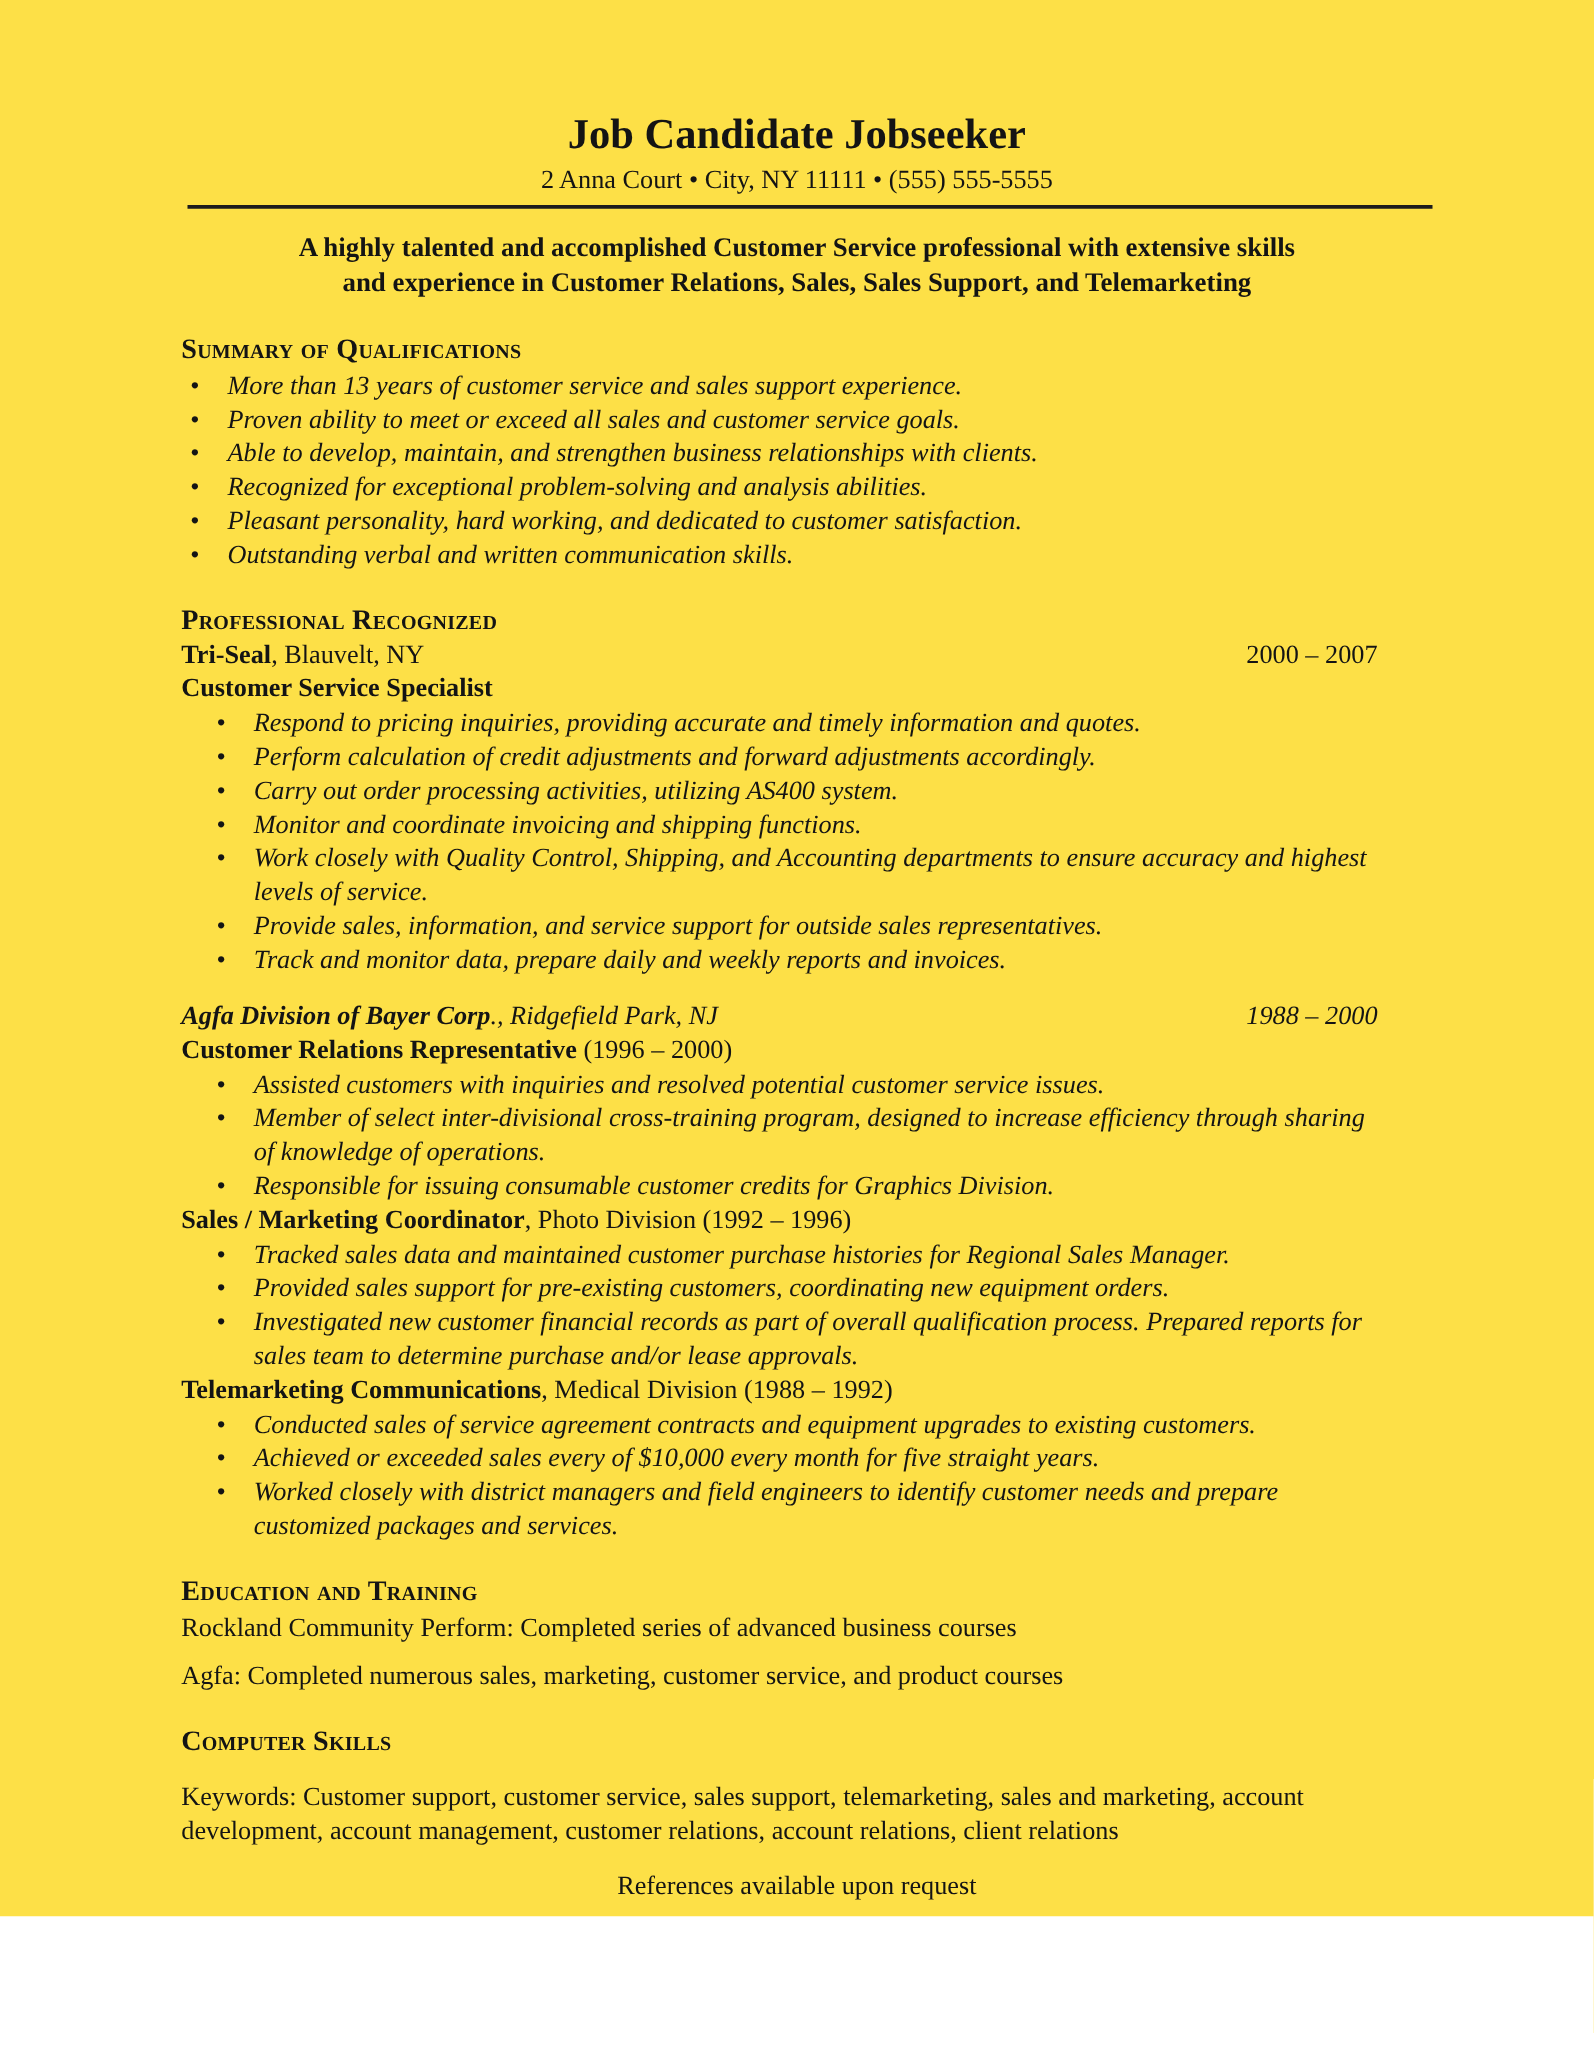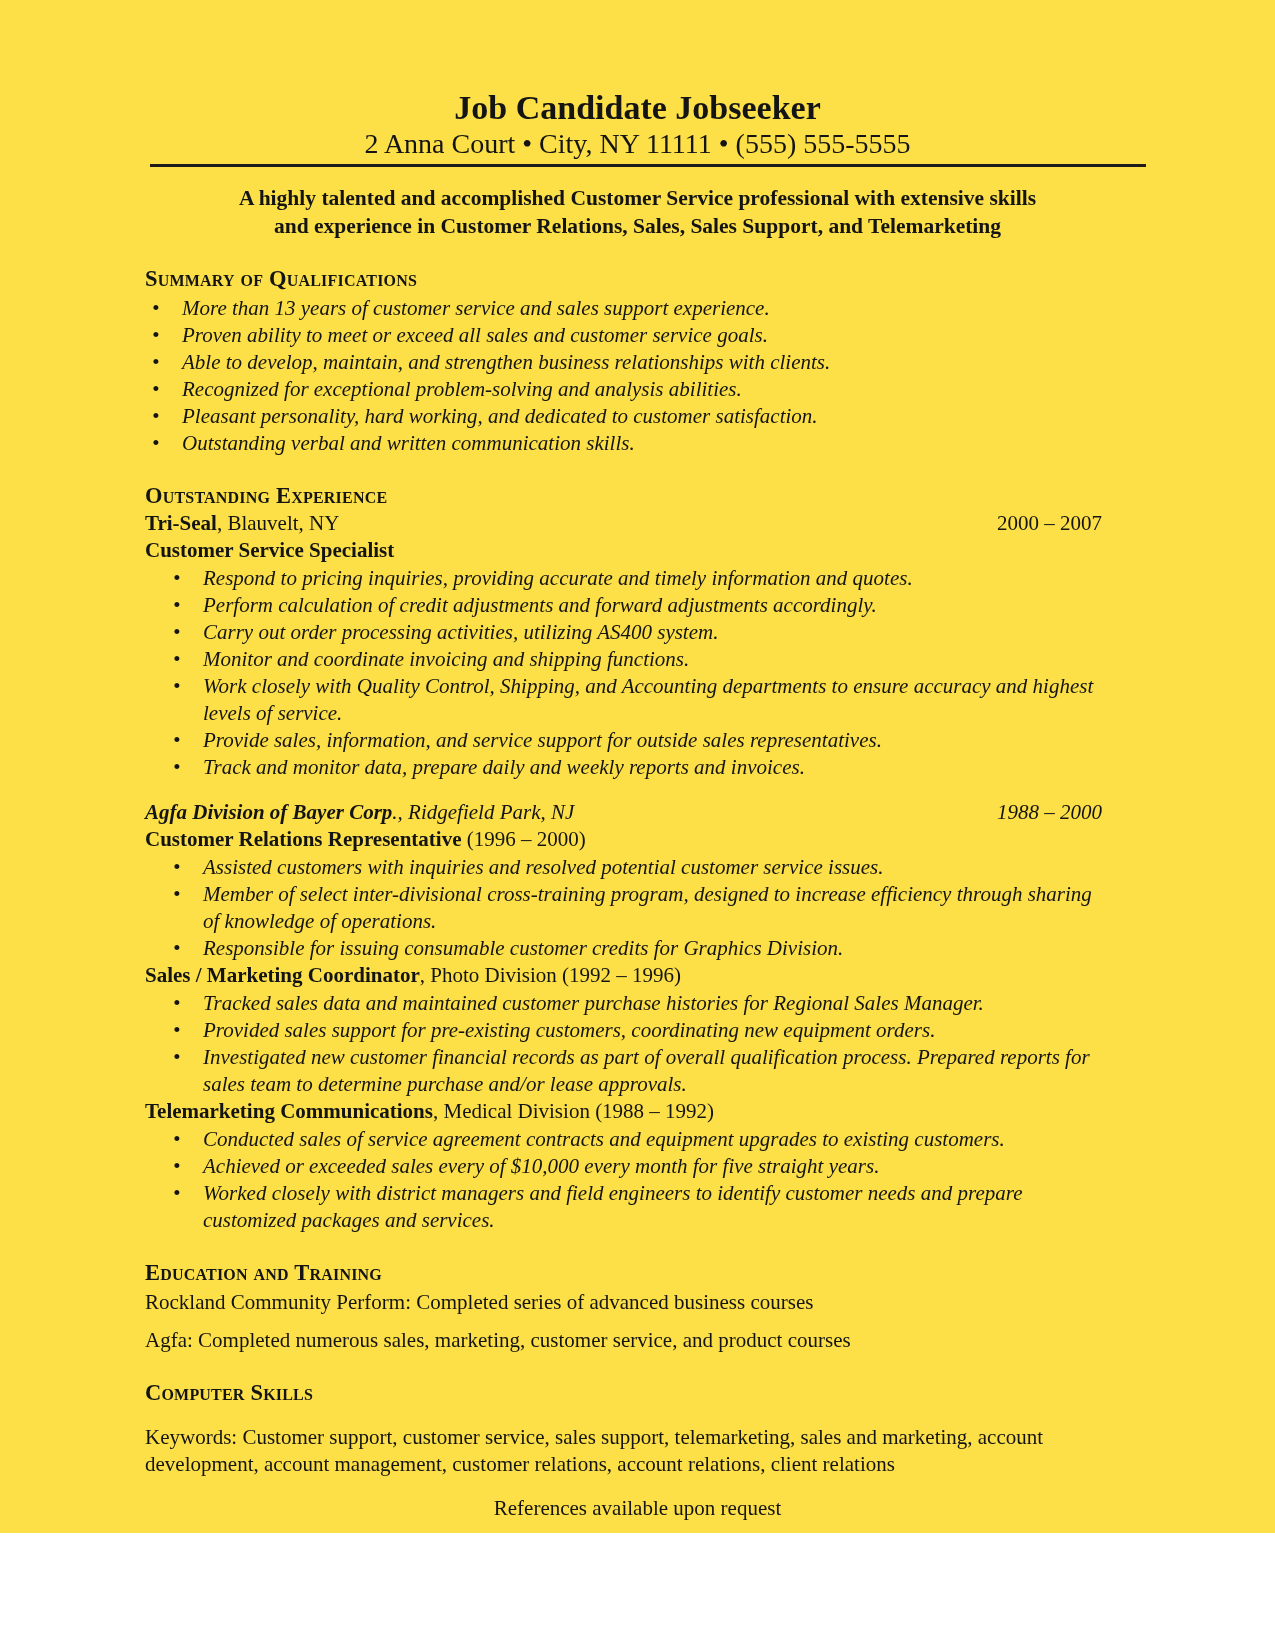--- a/index.html
+++ b/index.html
@@ -21,21 +21,21 @@
   
   .name {
     margin: 0;
     text-align: center;
     font-size: 34px;
     line-height: 40px;
     font-weight: bold;
   }
   .contact {
     text-align: center;
-    font-size: 28px;
+    font-size: 21px;
     line-height: 27px;
     margin-top: 2px;
   }
   hr.head-rule {
     border: none;
     border-top: 3px solid #1c1c1c;
     margin: 7px -16px 0 5px;
   }
   .headline {
     margin-top: 17px;
@@ -97,21 +97,21 @@
       <li>More than 13 years of customer service and sales support experience.</li>
       <li>Proven ability to meet or exceed all sales and customer service goals.</li>
       <li>Able to develop, maintain, and strengthen business relationships with clients.</li>
       <li>Recognized for exceptional problem-solving and analysis abilities.</li>
       <li>Pleasant personality, hard working, and dedicated to customer satisfaction.</li>
       <li>Outstanding verbal and written communication skills.</li>
     </ul>
   </section>
 
   <section>
-    <h2 class="sec tight">Outstanding Experience</h2>
+    <h2 class="sec tight">Professional Recognized</h2>
 
     <div class="jobline">
       <span><span class="b">Tri-Seal</span><span>, Blauvelt, NY</span></span>
       <span class="dates">2000 – 2007</span>
     </div>
     <div class="role-title"><span class="b">Customer Service Specialist</span></div>
     <ul class="blist l2">
       <li>Respond to pricing inquiries, providing accurate and timely information and quotes.</li>
       <li>Perform calculation of credit adjustments and forward adjustments accordingly.</li>
       <li>Carry out order processing activities, utilizing AS400 system.</li>

